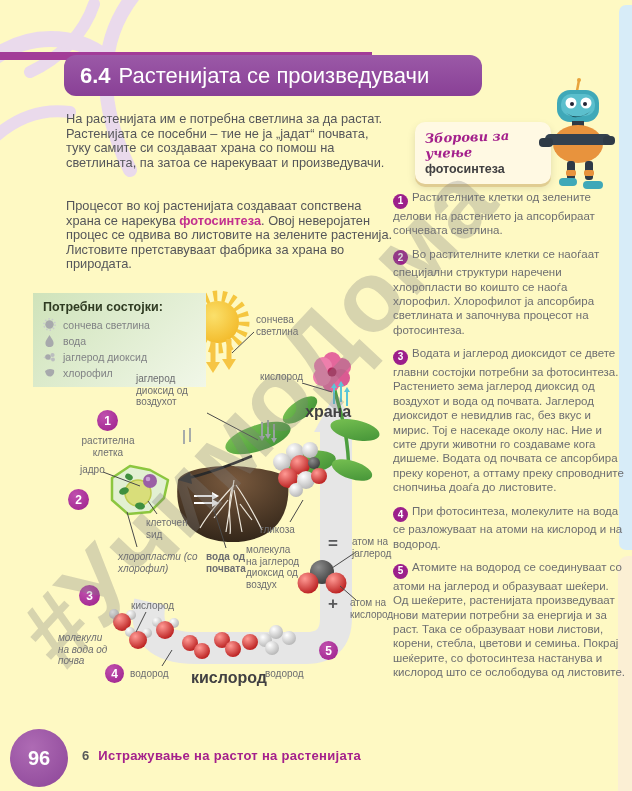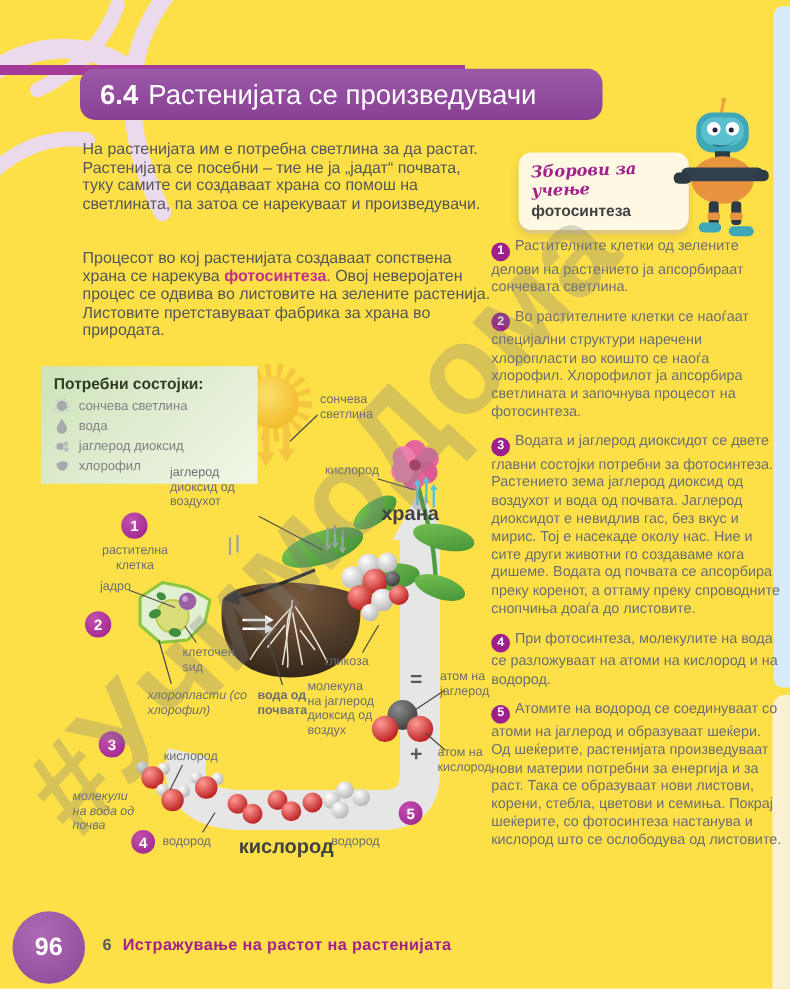--- a/index.html
+++ b/index.html
@@ -1,16 +1,16 @@
 <!DOCTYPE html>
 <html><head>
 <meta charset="utf-8">
 <style>
   html,body{margin:0;padding:0;background:#fff;}
-  .page{position:relative;width:632px;height:791px;background:#fde047;overflow:hidden;
+  .page{position:relative;width:632px;height:791px;background:#fef9c3;overflow:hidden;
         font-family:"Liberation Sans",sans-serif;}
   
   .swirl{position:absolute;left:0;top:0;z-index:0;}
   .topbar{position:absolute;left:0;top:52px;width:372px;height:8px;background:#A23C98;z-index:1;}
   .band-blue{position:absolute;right:0;top:5px;width:13px;height:545px;background:#D7ECF8;
              border-radius:7px 0 0 7px;z-index:0;}
   .band-cream{position:absolute;right:0;top:556px;width:14px;height:235px;background:#FBEFD4;
               border-radius:10px 0 0 0;z-index:0;}
   
   .titlebox{position:absolute;left:64px;top:55px;width:402px;height:41px;border-radius:12px;

